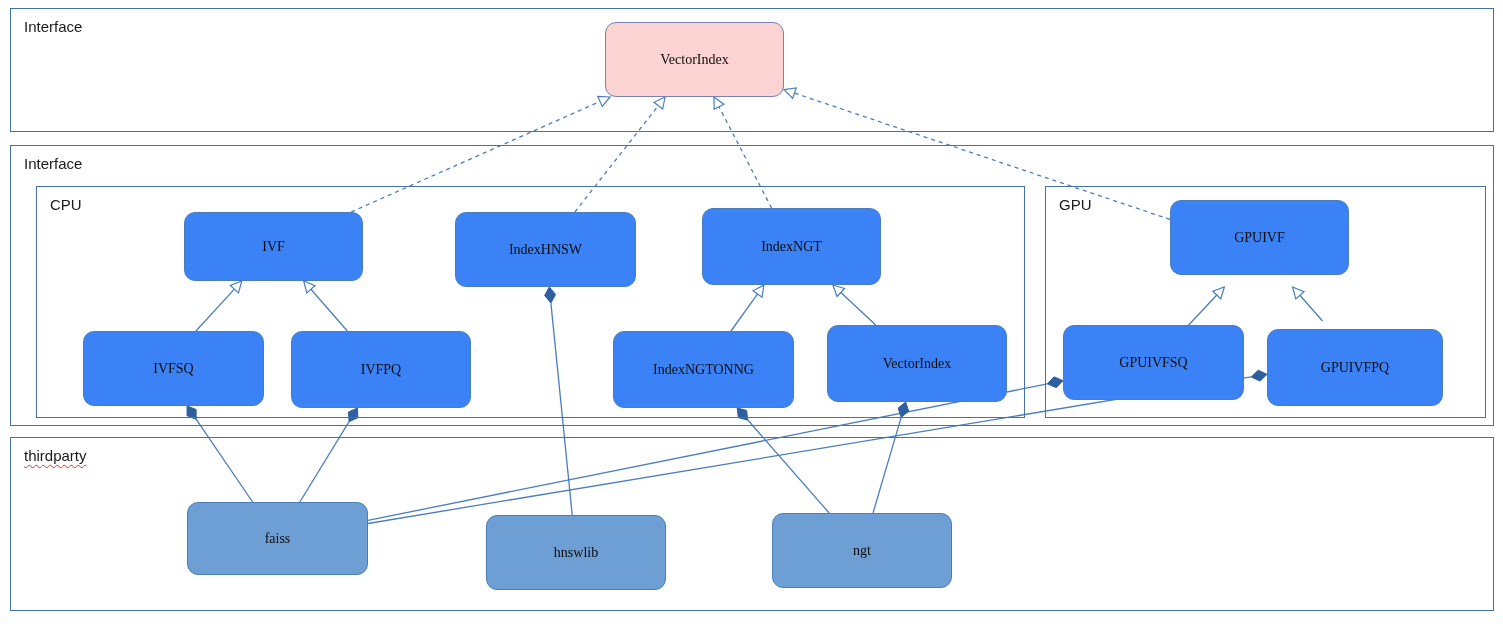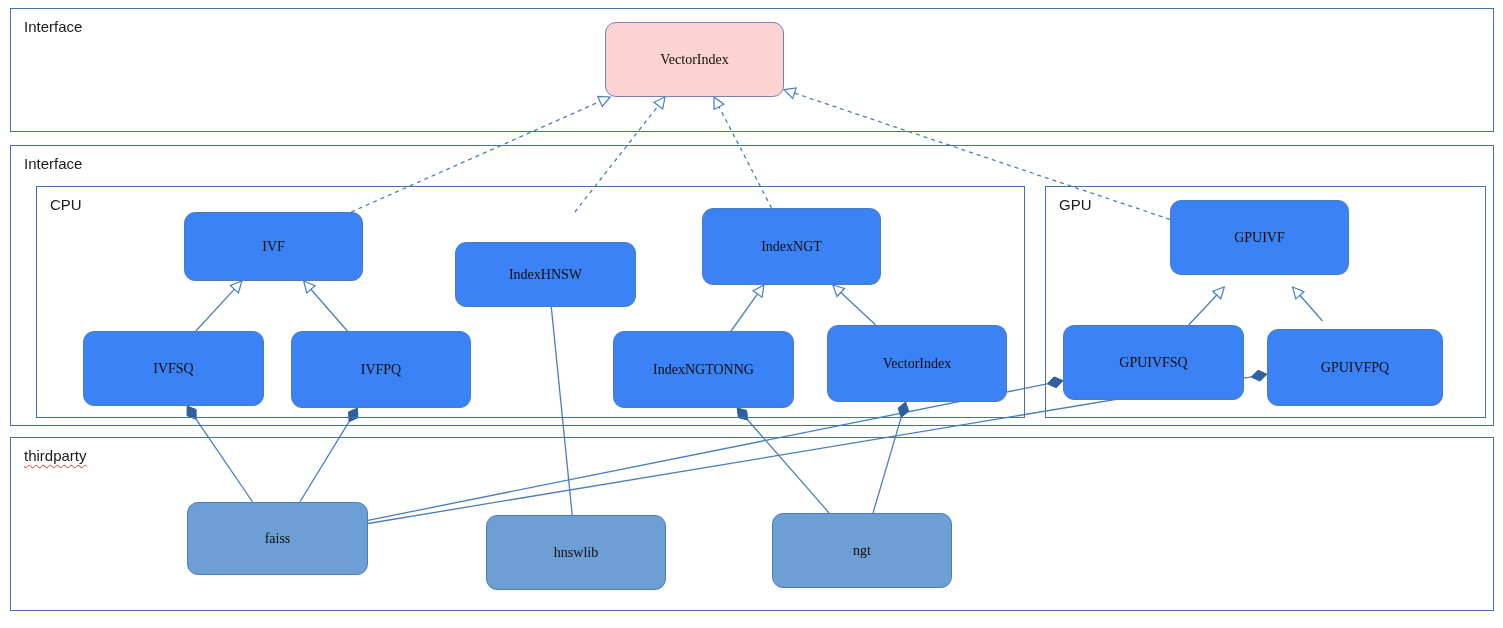--- a/index.html
+++ b/index.html
@@ -154,21 +154,21 @@
       <div class="group-label misspelled" style="left: 24px; top: 447px;">thirdparty</div>
     </div>
 
   <div id="nodes">
       <div class="node iface" style="left: 605px; top: 22px; width: 179px; height: 75px;">
         <span>VectorIndex</span>
       </div>
       <div class="node impl" style="left: 184px; top: 212px; width: 179px; height: 69px;">
         <span>IVF</span>
       </div>
-      <div class="node impl" style="left: 455px; top: 212px; width: 181px; height: 65px; margin-top: 30px;">
+      <div class="node impl" style="left: 455px; top: 212px; width: 181px; height: 75px;">
         <span>IndexHNSW</span>
       </div>
       <div class="node impl" style="left: 702px; top: 208px; width: 179px; height: 77px;">
         <span>IndexNGT</span>
       </div>
       <div class="node impl" style="left: 1170px; top: 200px; width: 179px; height: 75px;">
         <span>GPUIVF</span>
       </div>
       <div class="node impl" style="left: 71px; top: 331px; width: 181px; height: 75px; margin-left: 12px;">
         <span>IVFSQ</span>

